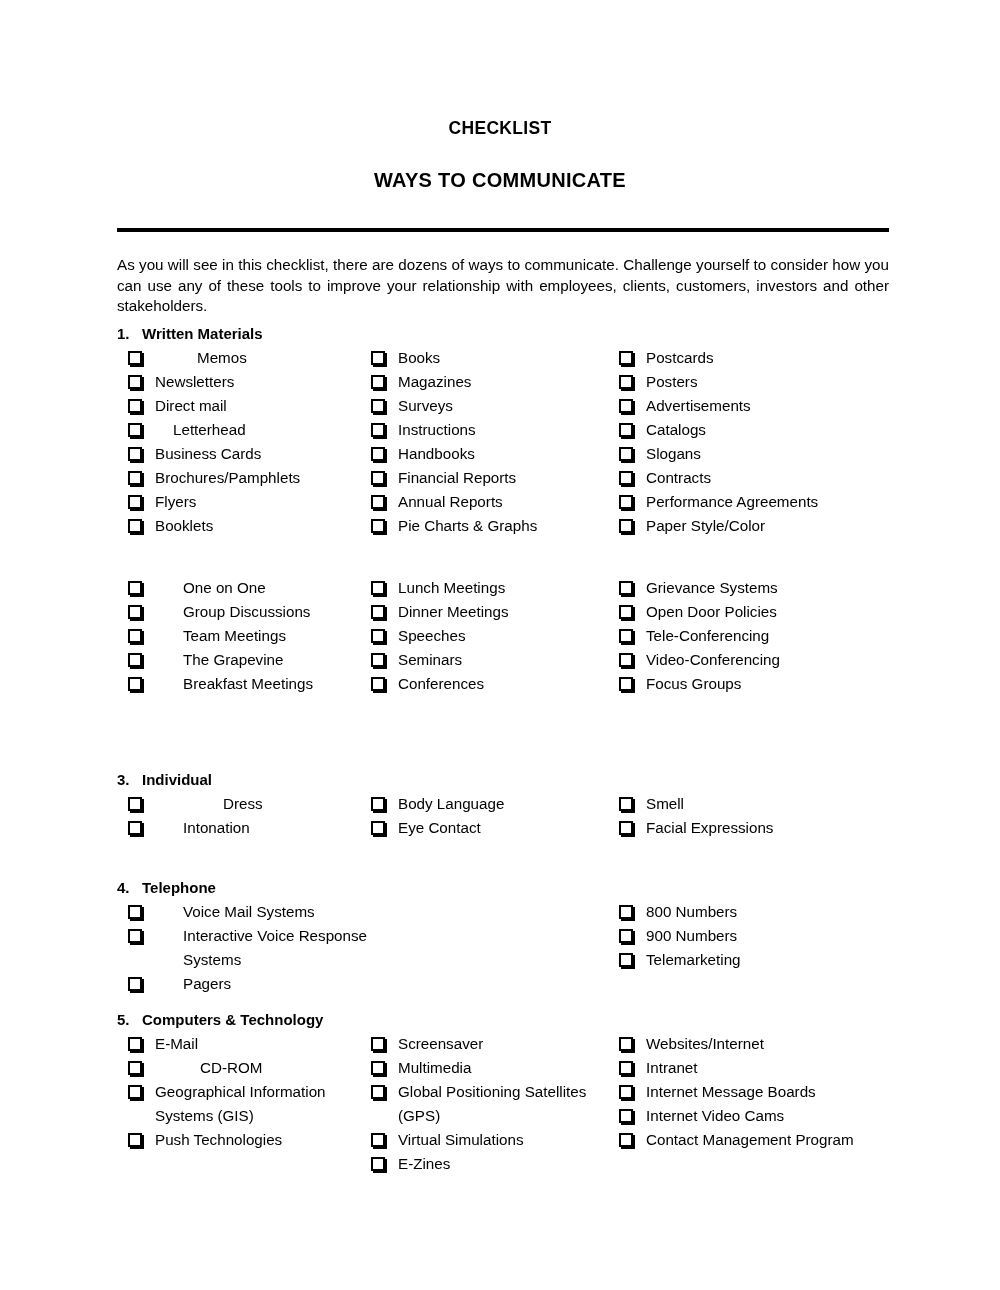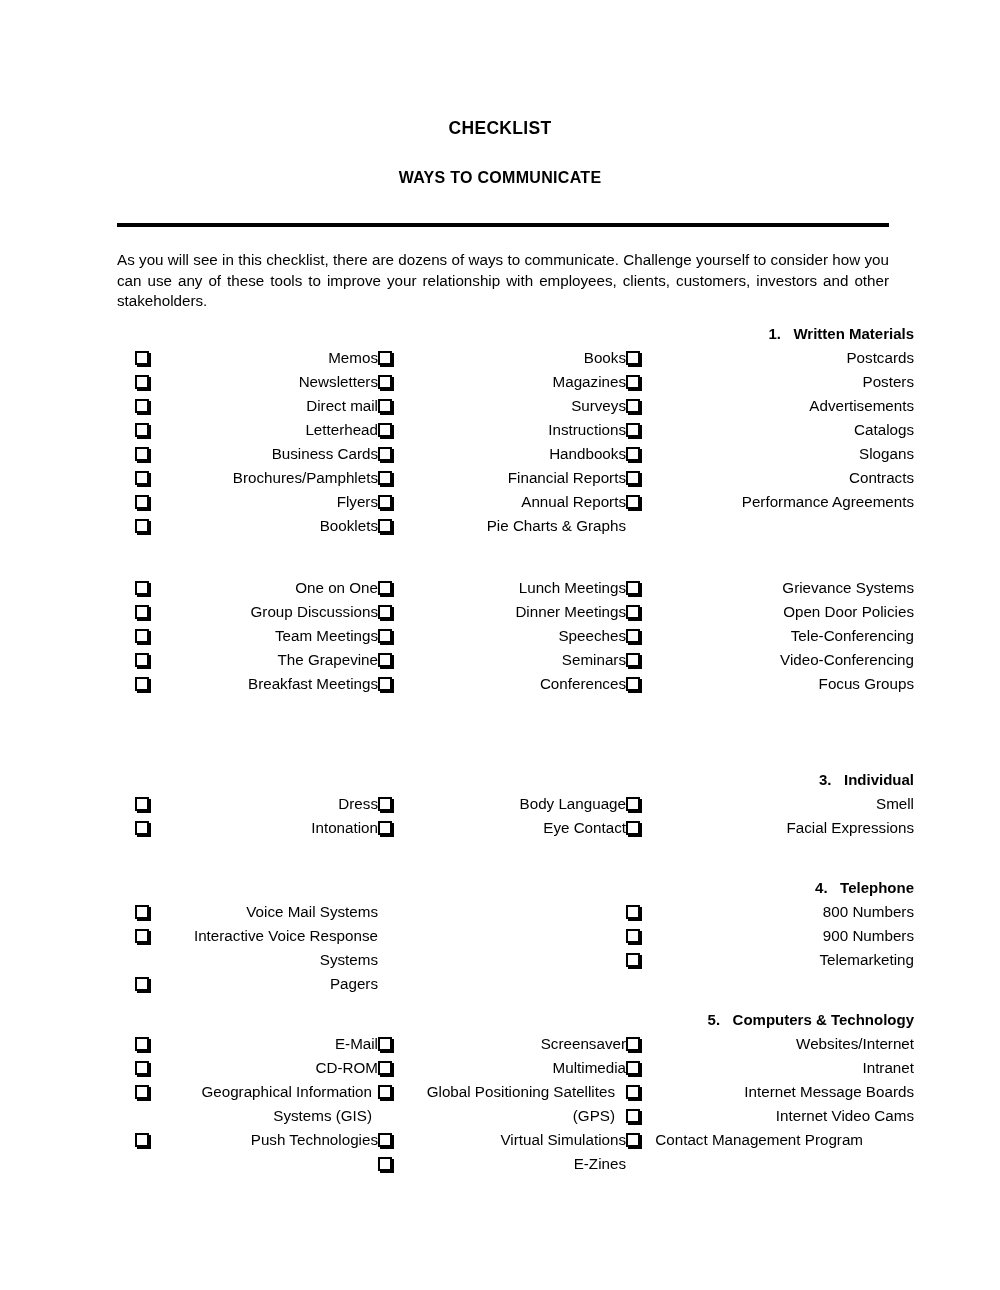--- a/index.html
+++ b/index.html
@@ -26,21 +26,21 @@
   .doc-title {
     text-align: center;
     font-size: 17.5px;
     font-weight: bold;
     letter-spacing: 0.3px;
     margin: 0;
     padding-top: 118px;
   }
   .doc-subtitle {
     text-align: center;
-    font-size: 16px;
+    font-size: 20px;
     font-weight: bold;
     letter-spacing: 0.3px;
     margin: 0;
     padding-top: 30px;
   }
   .rule {
     margin: 0;
     margin-top: 36px;
     margin-left: 7px;
     width: 772px;
@@ -55,23 +55,22 @@
     margin-left: 7px;
     width: 772px;
     font-size: 15.2px;
     line-height: 20.5px;
     text-align: justify;
     text-justify: inter-word;
   }
 
   
   .section {
-    margin-left: 7px;
+    margin-left: 0;
     width: 790px;
-    text-align: right;
   }
   .section-heading {
     font-size: 15px;
     font-weight: bold;
     margin: 0;
     white-space: pre;
   }
   .columns {
     display: flex;
     flex-direction: row;
@@ -224,20 +223,24 @@
               <span class="label">Slogans</span>
             </div>
             <div class="item gap-narrow">
               <span class="box"></span>
               <span class="label">Contracts</span>
             </div>
             <div class="item gap-narrow">
               <span class="box"></span>
               <span class="label">Performance Agreements</span>
             </div>
+            <div class="item gap-narrow">
+              <span class="box"></span>
+              <span class="label">Paper Style/Color</span>
+            </div>
           </div>
         </div>
       </div>
       <div class="section" style="position: absolute; left: 117px; top: 572px;">
         <div class="columns" style="margin-top: 4px;">
           <div class="col col-1">
             <div class="item gap-wide" style="padding-left: 11px;">
               <span class="box"></span>
               <span class="label">One on One</span>
             </div>
@@ -374,21 +377,21 @@
         </div>
       </div>
       <div class="section" style="position: absolute; left: 117px; top: 1011px;">
         <div class="section-heading">5.   Computers &amp; Technology</div>
         <div class="columns" style="margin-top: 4px;">
           <div class="col col-1">
             <div class="item gap-narrow" style="padding-left: 11px;">
               <span class="box"></span>
               <span class="label">E-Mail</span>
             </div>
-            <div class="item gap-narrow" style="padding-left: 11px;">
+            <div class="item gap-narrow" style="padding-left: 11px; gap: 45px;">
               <span class="box"></span>
               <span class="label">CD-ROM</span>
             </div>
             <div class="item gap-narrow" style="padding-left: 11px;">
               <span class="box"></span>
               <span class="label wrap">Geographical Information Systems (GIS)</span>
             </div>
             <div class="item gap-narrow" style="padding-left: 11px;">
               <span class="box"></span>
               <span class="label">Push Technologies</span>

